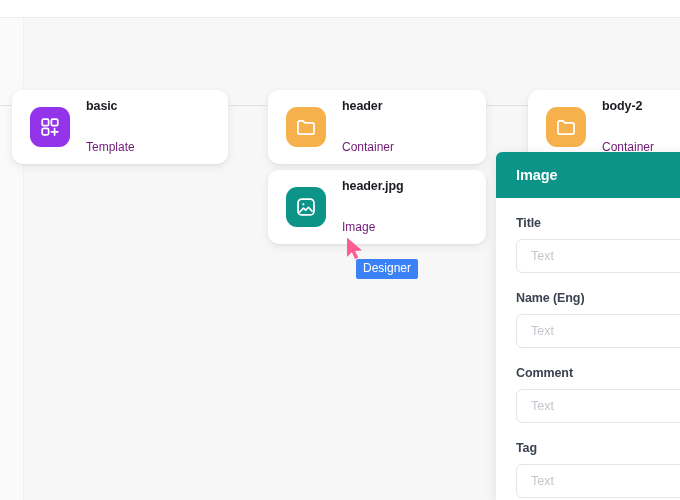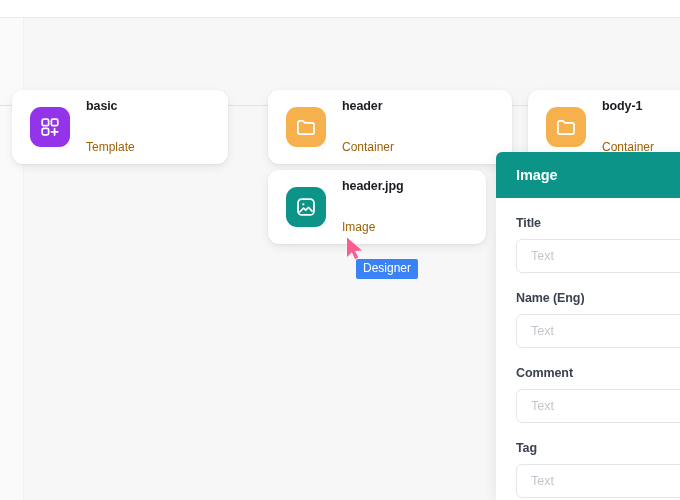--- a/index.html
+++ b/index.html
@@ -91,26 +91,26 @@
     gap: 27px;
   }
   .node-title {
     font-size: 12.5px;
     font-weight: bold;
     color: #1c1c22;
     letter-spacing: -0.1px;
   }
   .node-sub {
     font-size: 12px;
-    color: #a16207;
+    color: #701a75;
   }
 
   
   #card-basic   { left: 12px;  top: 72px;  width: 216px; height: 74px; }
-  #card-header  { left: 268px; top: 72px;  width: 244px; height: 74px; }
+  #card-header  { left: 268px; top: 72px;  width: 218px; height: 74px; }
   #card-body1   { left: 528px; top: 72px;  width: 218px; height: 74px; }
   #card-notice  { left: 268px; top: 152px; width: 218px; height: 74px; }
 
   
   .cursor-wrap {
     position: absolute;
     left: 345px;
     top: 218px;
     width: 110px;
     height: 50px;
@@ -228,21 +228,21 @@
       </div>
     </div>
 
     <div class="node-card" id="card-body1">
       <div class="node-icon" style="background:#f7b14c;">
         <svg width="22" height="22" viewBox="0 0 24 24" fill="none">
           <path d="M3.2 7.2a2 2 0 0 1 2-2h3.4l2 2.2h8.2a2 2 0 0 1 2 2v8.4a2 2 0 0 1-2 2H5.2a2 2 0 0 1-2-2V7.2z" stroke="#ffffff" stroke-width="1.9" stroke-linejoin="round"></path>
         </svg>
       </div>
       <div class="node-text">
-        <div class="node-title">body-1</div>
+        <div class="node-title">body-2</div>
         <div class="node-sub">Container</div>
       </div>
     </div>
 
     <div class="node-card" id="card-notice">
       <div class="node-icon" style="background:#0d9488;">
         <svg width="22" height="22" viewBox="0 0 24 24" fill="none">
           <rect x="3.3" y="3.3" width="17.4" height="17.4" rx="4.2" stroke="#ffffff" stroke-width="1.9"></rect>
           <circle cx="9.1" cy="9.1" r="1.25" fill="#ffffff"></circle>
           <path d="M5.2 17.4l4.1-4.3 2.4 2.4 3-3.2 3.9 4.2" stroke="#ffffff" stroke-width="1.8" stroke-linecap="round" stroke-linejoin="round"></path>

